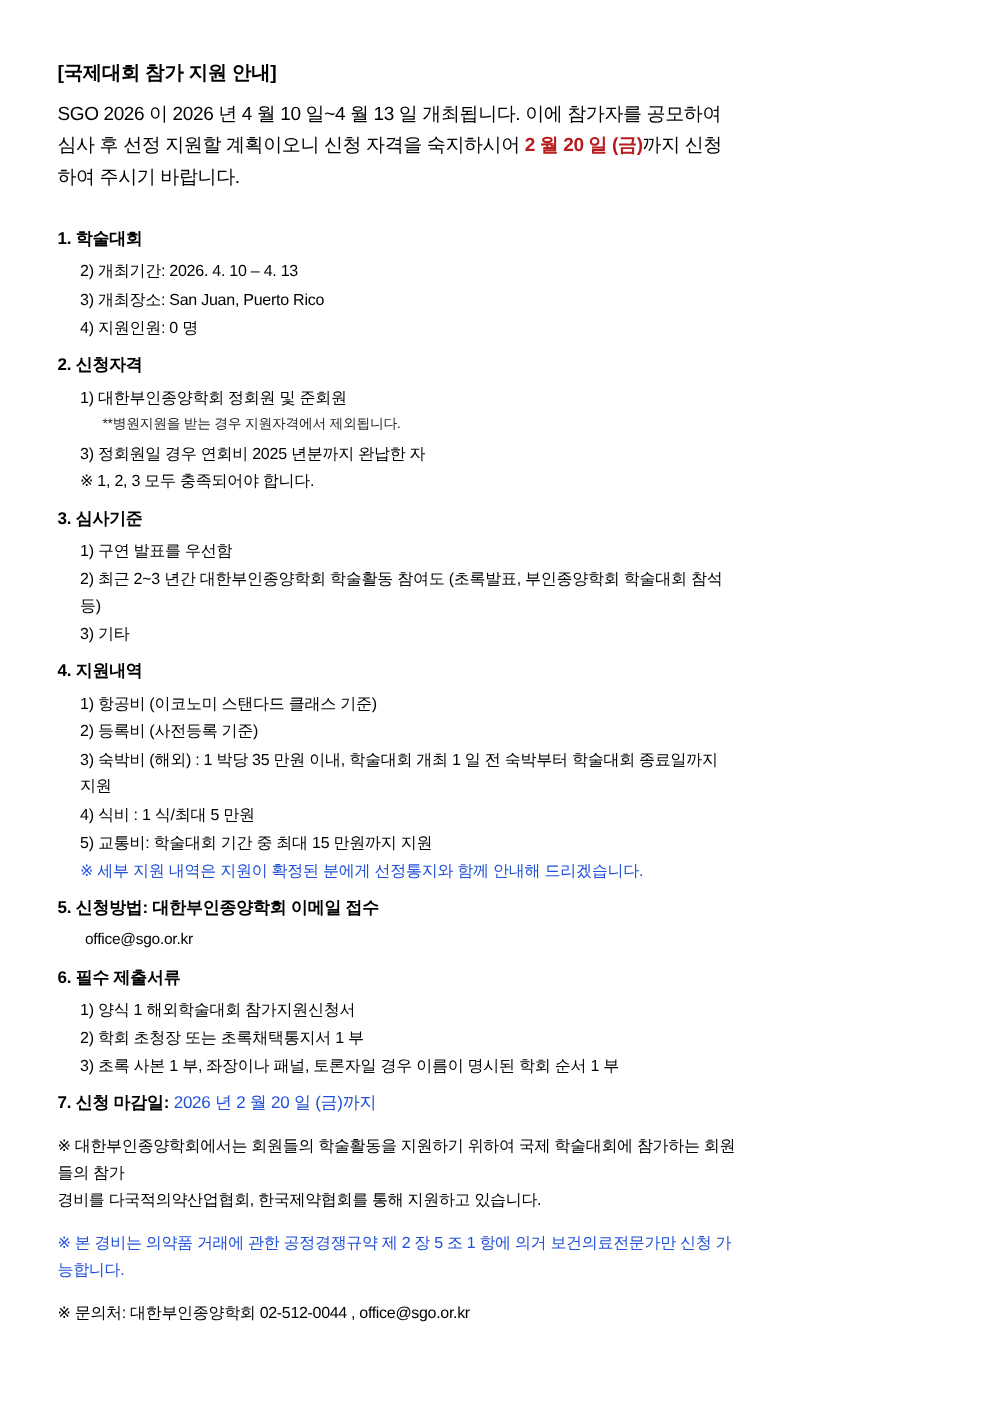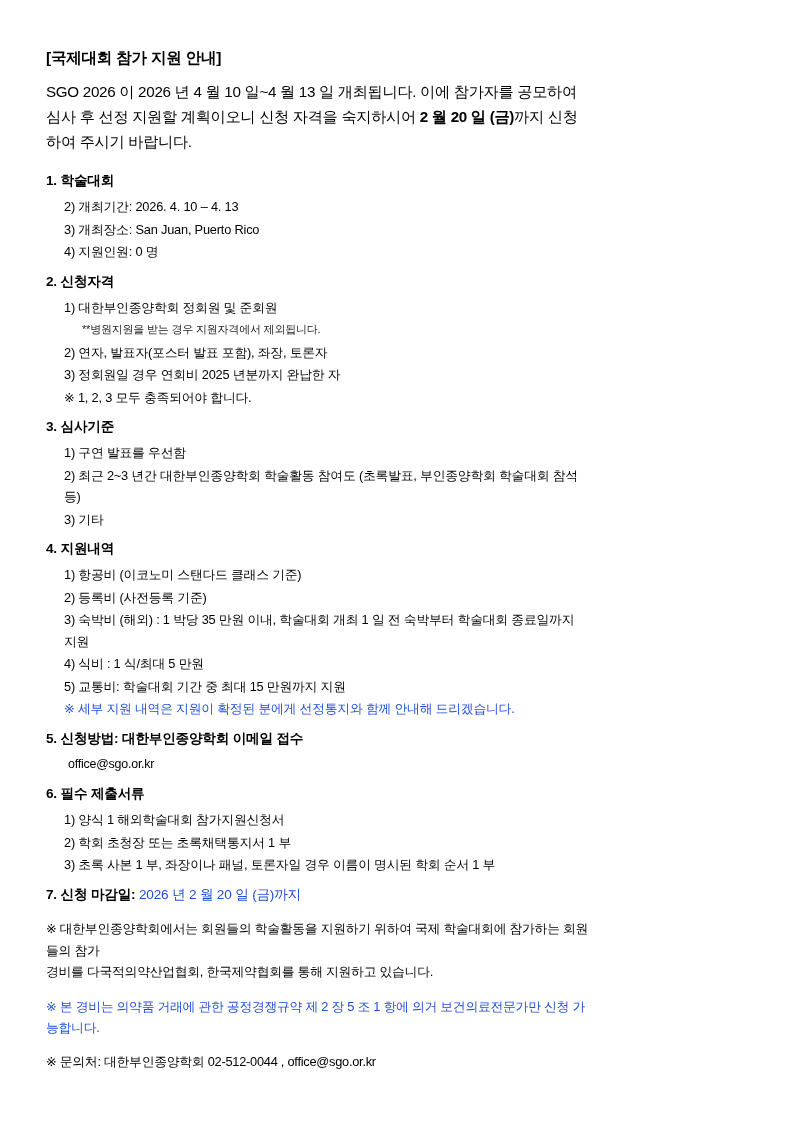--- a/index.html
+++ b/index.html
@@ -29,27 +29,27 @@
     letter-spacing: -0.2px;
     margin: 0 0 10px 0;
   }
   .intro {
     font-size: 15.2px;
     line-height: 25px;
     letter-spacing: -0.3px;
     margin: 0;
   }
   .intro .hl {
-    color: #000000;
+    color: #b91c1c;
     font-weight: bold;
   }
 
   
   .sections {
-    margin-top: 16px;
+    margin-top: 26px;
   }
   .section {
     margin-bottom: 2px;
   }
   .sec-title {
     font-size: 13.6px;
     font-weight: bold;
     letter-spacing: -0.2px;
     margin: 0 0 4px 0;
     line-height: 22px;
@@ -127,21 +127,20 @@
     </div>
 
     <div class="section">
       <p class="sec-title">
         <span>2.</span>
         <span>신청자격</span>
       </p>
       <ul class="items">
         <li class="item">1) 대한부인종양학회 정회원 및 준회원</li>
         <li class="item sub">**병원지원을 받는 경우 지원자격에서 제외됩니다.</li>
-        <li class="item">2) 연자, 발표자(포스터 발표 포함), 좌장, 토론자</li>
         <li class="item">3) 정회원일 경우 연회비 2025 년분까지 완납한 자</li>
         <li class="item">※ 1, 2, 3 모두 충족되어야 합니다.</li>
       </ul>
     </div>
 
     <div class="section">
       <p class="sec-title">
         <span>3.</span>
         <span>심사기준</span>
       </p>

